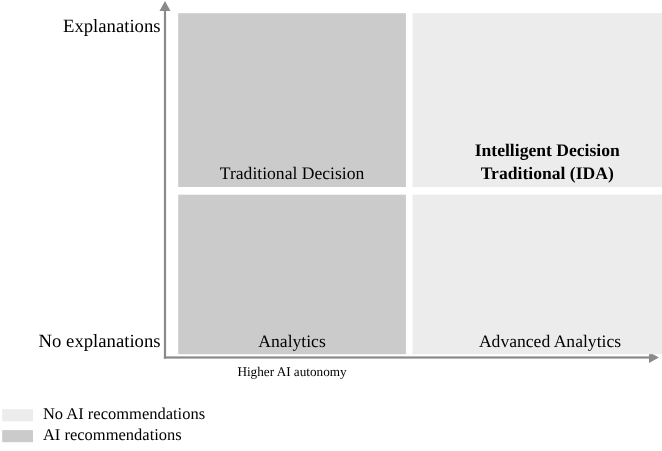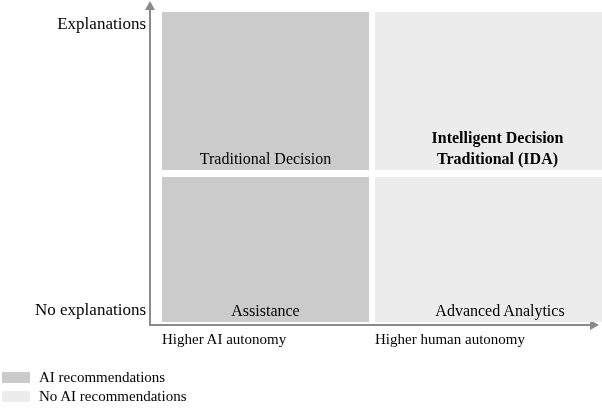--- a/index.html
+++ b/index.html
@@ -111,22 +111,22 @@
     text-align: right;
     font-size: 17px;
     white-space: nowrap;
   }
   .ylabel-top    { top: 14px; }
   .ylabel-bottom { top: 300px; }
 
   .xlabel {
     position: absolute;
     top: 331px;
-    text-align: left;
-    font-size: 15px;
+    text-align: center;
+    font-size: 12px;
     white-space: nowrap;
   }
   .xlabel-left  { left: 162px; width: 207px; }
   .xlabel-right { left: 375px; width: 209px; }
 
   
   .legend {
     position: absolute;
     left: 2px;
     top: 368px;
@@ -167,34 +167,33 @@
   </div>
 
   <div class="cell cell-tr fill-light">
     <span>
       <span>Intelligent Decision</span><br>
       <span>Traditional (IDA)</span>
     </span>
   </div>
 
   <div class="cell cell-bl fill-dark">
-    <span>Assistance</span>
+    <span>Analytics</span>
   </div>
 
   <div class="cell cell-br fill-light">
     <span>Advanced Analytics</span>
   </div>
 
   <div class="xlabel xlabel-left">Higher AI autonomy</div>
-  <div class="xlabel xlabel-right">Higher human autonomy</div>
 
   <div class="legend">
     <div class="legend-row">
+      <span class="legend-swatch fill-light"></span>
+      <span class="legend-label">No AI recommendations</span>
+    </div>
+    <div class="legend-row">
       <span class="legend-swatch fill-dark"></span>
       <span class="legend-label">AI recommendations</span>
-    </div>
-    <div class="legend-row">
-      <span class="legend-swatch fill-light"></span>
-      <span class="legend-label">No AI recommendations</span>
     </div>
   </div>
 
 </div>
 
 </body></html>

